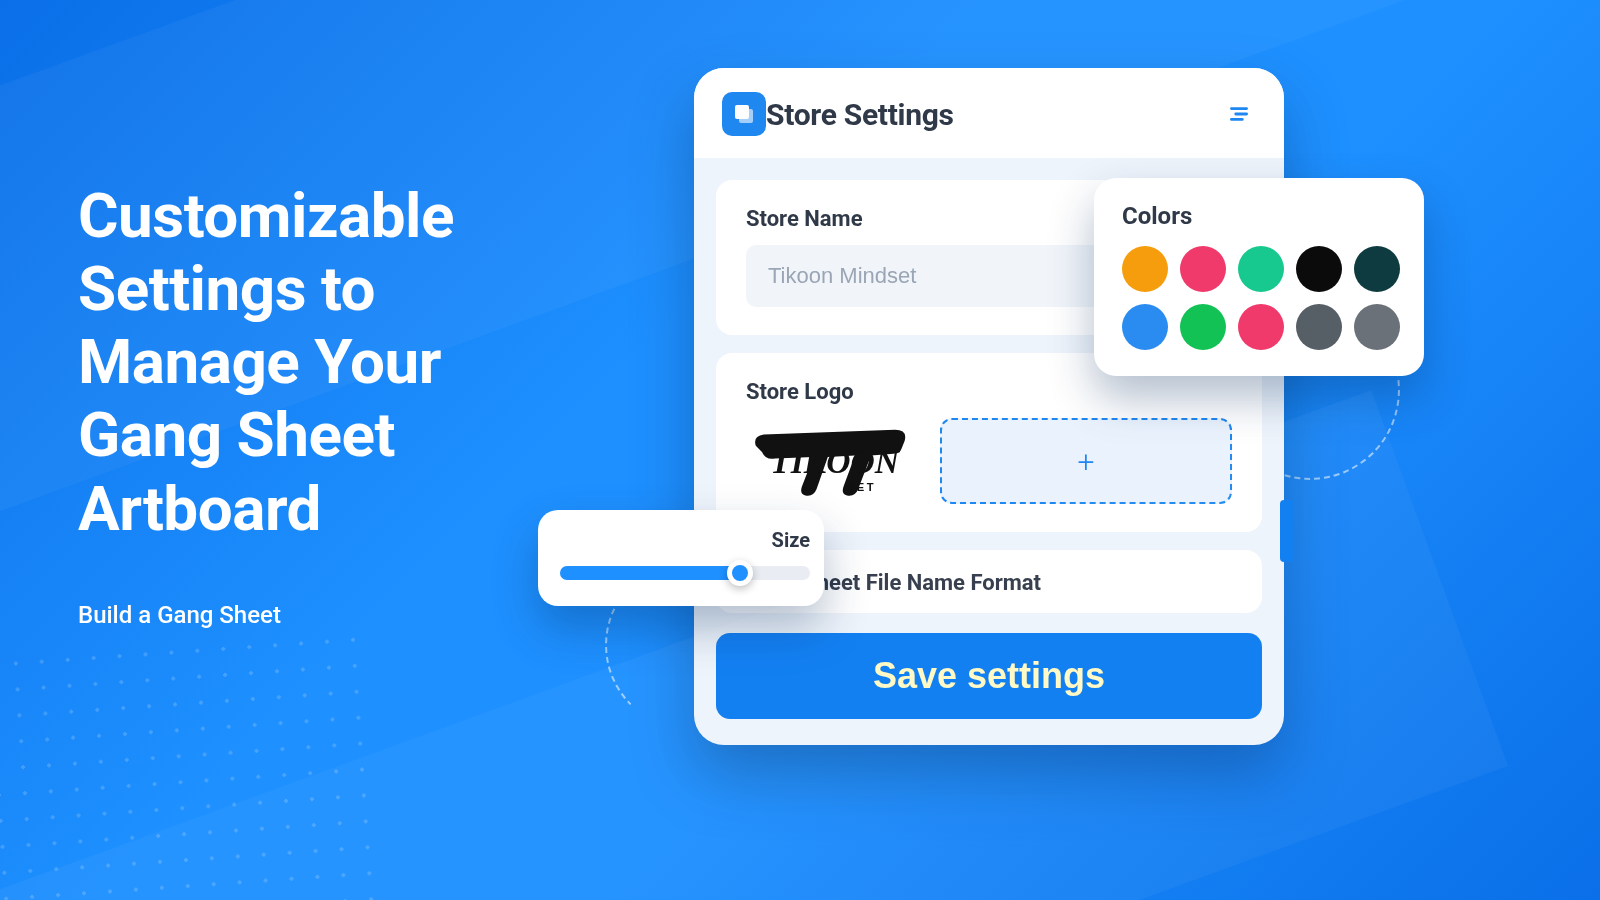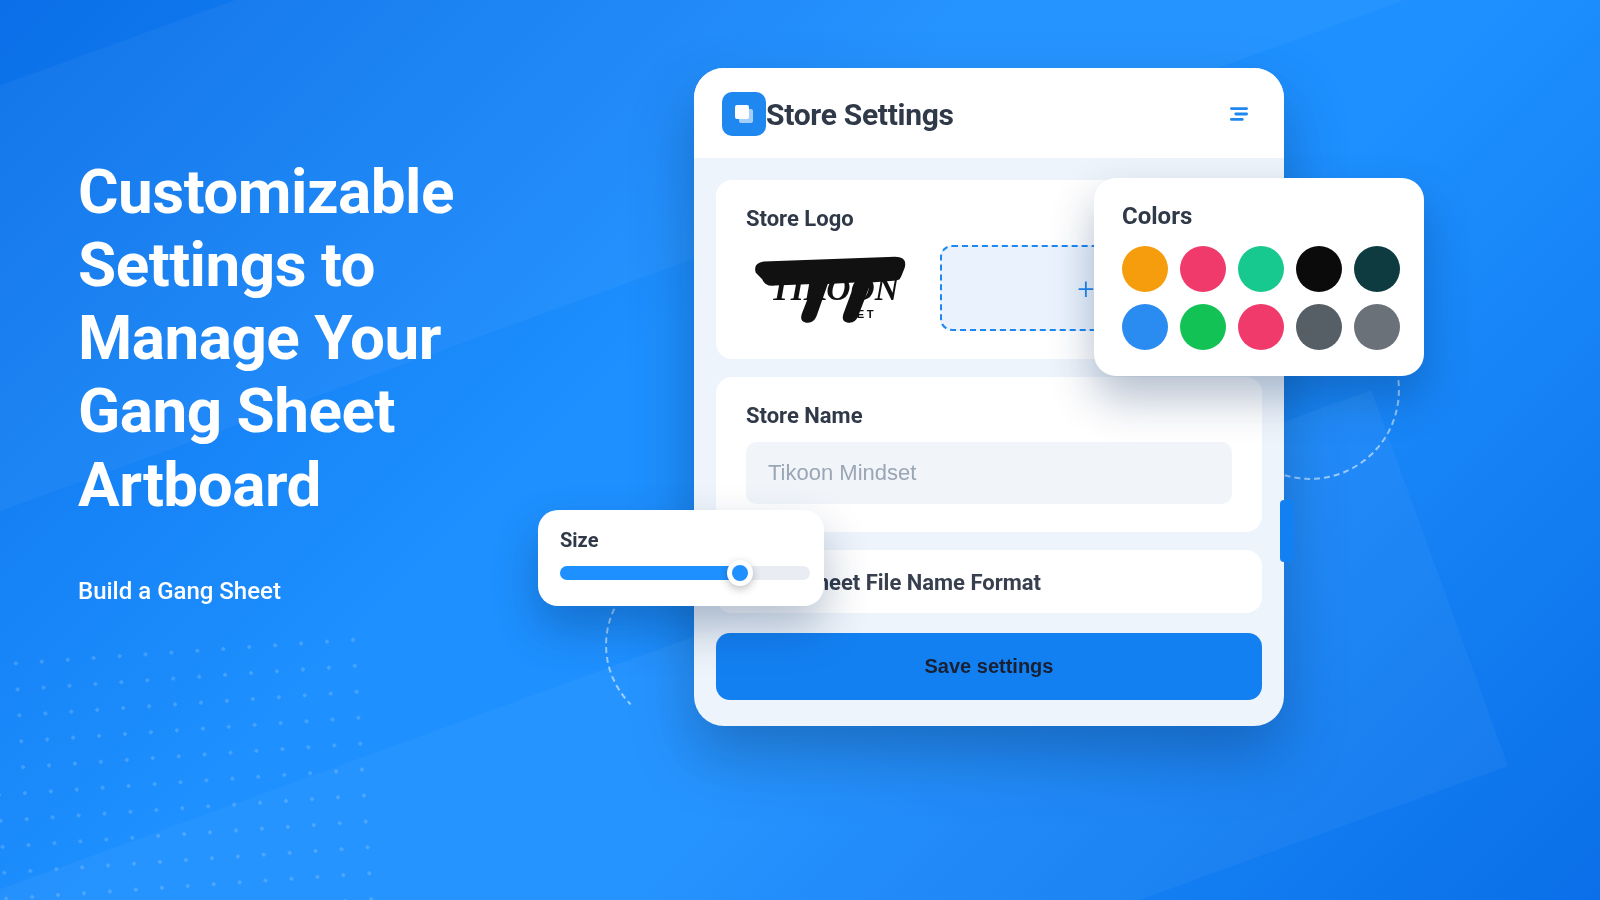--- a/index.html
+++ b/index.html
@@ -27,20 +27,21 @@
     left: 78px;
     top: 155px;
     width: 520px;
     color: #fff;
   }
   .hero h1 {
     font-size: 62px;
     line-height: 1.18;
     font-weight: 700;
     letter-spacing: -0.5px;
+    margin-top: 24px;
   }
   .hero .sub {
     margin-top: 56px;
     font-size: 24px;
     font-weight: 500;
   }
 
   
   .connector {
     position: absolute;
@@ -140,26 +141,26 @@
     cursor: pointer;
     min-height: 84px;
   }
 
   .card-thin { padding: 20px 30px 18px 30px; }
 
   .save-btn {
     display: block;
     margin: 20px 22px 0 22px;
     background: #0a7bf2;
-    color: #0f172a;
+    color: #fef9c3;
     border: none;
     border-radius: 14px;
     width: calc(100% - 44px);
     padding: 22px 0;
-    font-size: 20px;
+    font-size: 36px;
     font-weight: 600;
     cursor: pointer;
   }
 
   
   .side-tab {
     position: absolute;
     right: -10px;
     top: 432px;
     width: 14px; height: 62px;
@@ -194,20 +195,21 @@
   
   .size-card {
     position: absolute;
     top: 510px;
     left: 538px;
     width: 286px;
     background: #fff;
     border-radius: 20px;
     box-shadow: 0 22px 45px rgba(4, 40, 90, 0.30);
     padding: 18px 14px 26px 22px;
+    text-align: right;
   }
   .size-title { font-size: 20px; font-weight: 700; color: #303948; margin-bottom: 14px; }
   .slider {
     position: relative;
     height: 14px;
     background: #e9edf3;
     border-radius: 10px;
   }
   .slider-fill {
     position: absolute; left: 0; top: 0; bottom: 0;
@@ -265,41 +267,41 @@
       <div class="menu-btn">
         <svg viewBox="0 0 24 24" width="26" height="26">
           <line x1="5" y1="7" x2="19" y2="7" stroke="#1e87f0" stroke-width="2.6" stroke-linecap="round"></line>
           <line x1="9" y1="12" x2="19" y2="12" stroke="#1e87f0" stroke-width="2.6" stroke-linecap="round"></line>
           <line x1="5" y1="17" x2="15" y2="17" stroke="#1e87f0" stroke-width="2.6" stroke-linecap="round"></line>
         </svg>
       </div>
     </div>
 
     <div class="card">
+      <div class="card-label">Store Name</div>
+      <input class="text-input" type="text" value="Tikoon Mindset" style="">
+    </div>
+
+    <div class="card">
       <div class="card-label">Store Logo</div>
       <div class="logo-row">
         <div class="logo-preview">
 
           <svg viewBox="0 0 200 90">
             <g fill="#111">
               <path d="M6 26 Q2 14 16 12 L180 6 Q196 6 192 20 L188 30 Q186 36 178 36 L150 38 L134 80 Q130 90 120 88 Q112 86 116 76 L130 38 L96 40 L82 80 Q78 90 68 88 Q60 86 64 76 L78 40 L30 42 Q18 44 14 34 Z"></path>
               <text x="24" y="60" font-family="Georgia, 'Times New Roman', serif" font-style="italic" font-weight="900" font-size="42" fill="#111">TIKOON</text>
               <text x="120" y="82" font-family="Arial" font-weight="700" font-size="14" letter-spacing="3" fill="#111">SET</text>
             </g>
           </svg>
         </div>
         <div class="upload-slot">
           <span>+</span>
         </div>
       </div>
-    </div>
-
-    <div class="card">
-      <div class="card-label">Store Name</div>
-      <input class="text-input" type="text" value="Tikoon Mindset" style="">
     </div>
 
     <div class="card card-thin">
       <div class="card-label" style="margin-bottom:0">Gang Sheet File Name Format</div>
     </div>
 
     <button class="save-btn">Save settings</button>
   </div>
 
   <div class="colors-card">

